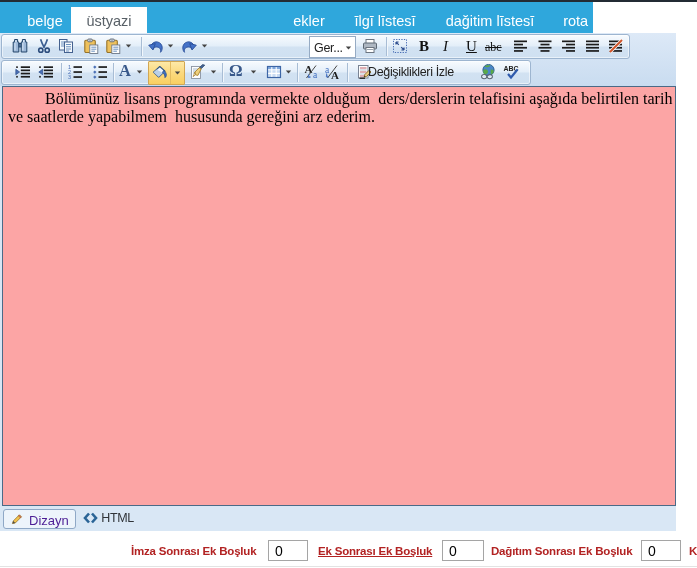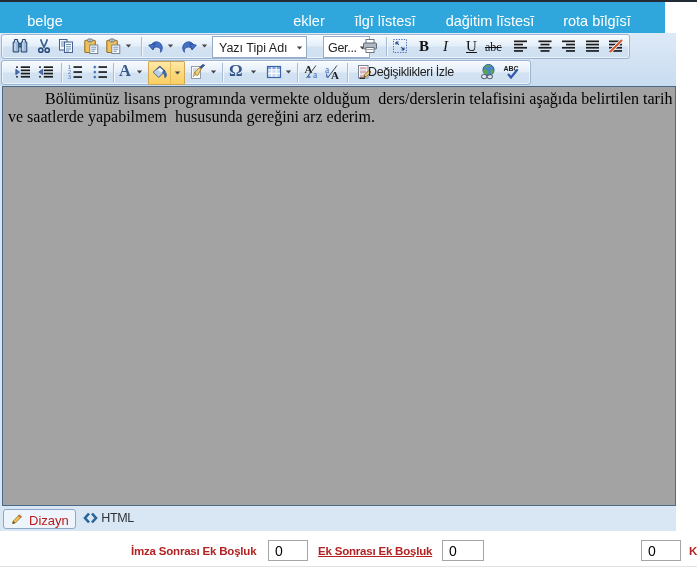--- a/index.html
+++ b/index.html
@@ -1,63 +1,66 @@
 <!DOCTYPE html>
 <html><head>
 <meta charset="utf-8">
 <style>
 html,body{margin:0;padding:0;}
 body{width:697px;height:568px;position:relative;background:#fff;font-family:"Liberation Sans",sans-serif;overflow:hidden;}
 .abs{position:absolute;}
 
 #topstrip{left:0;top:0;width:697px;height:2px;background:#232b34;}
-#tabbar{left:0;top:2px;width:665px;height:31px;background:#2fa7dc;}
+#tabbar{left:0;top:2px;width:593px;height:31px;background:#2fa7dc;}
 #tabbar .tab{position:absolute;top:11px;transform:translateX(-50%);color:#fff;font-size:14.5px;white-space:nowrap;}
 #activetab{position:absolute;left:71px;top:5px;width:76px;height:26px;background:#fff;}
 #activetab span{position:absolute;left:50%;top:6px;transform:translateX(-50%);color:#575f66;font-size:14.5px;}
 
 #toolwrap{left:0;top:33px;width:676px;height:53px;background:linear-gradient(#dde9f7,#c9dcf0);}
 .tgroup{position:absolute;border:1px solid #9db5d0;border-radius:3px;background:linear-gradient(#f8fbfe, #e3eef9 48%, #d2e2f2 52%, #cfe0f1);box-shadow:inset 0 0 0 1px rgba(255,255,255,.55);}
 #grp1{left:1px;top:1px;width:627px;height:23px;}
 #grp2{left:1px;top:27px;width:528px;height:23px;}
 .ic{position:absolute;top:3px;width:16px;height:16px;}
 .arr{position:absolute;top:8px;width:7px;height:6px;}
 .sep{position:absolute;top:2px;width:1px;height:19px;background:#a8bdd5;box-shadow:1px 0 0 #f2f7fc;}
 .combo{position:absolute;top:1px;height:20px;background:#fff;border:1px solid #96abc4;font-size:12.5px;color:#222;}
 .combo .ctext{position:absolute;left:6px;top:4px;white-space:nowrap;}
 .combo .carr{position:absolute;right:3px;top:8px;}
 .txtic{position:absolute;font-family:"Liberation Serif",serif;color:#111;}
 
 #hlbtn{position:absolute;left:146px;top:0px;width:35px;height:22px;background:linear-gradient(#fde9a8,#fbd97e 50%,#f9cf62);border:1px solid #d2a753;border-radius:1px;}
 
-#editor{left:2px;top:86px;width:672px;height:418px;background:#a3a3a3;border:1px solid #4a6a87;font-family:"Liberation Serif",serif;font-size:16px;color:#000;}
+#editor{left:2px;top:86px;width:672px;height:418px;background:#fca5a5;border:1px solid #4a6a87;font-family:"Liberation Serif",serif;font-size:16px;color:#000;}
 #editor p{margin:0;padding:3px 0 0 5px;text-indent:37px;line-height:18px;}
 
 #modebar{left:0;top:506px;width:676px;height:25px;background:#d9e7f5;}
 #dizbtn{position:absolute;left:3px;top:3px;width:71px;height:18px;border:1px solid #8fa8c6;border-radius:3px;background:#edf4fb;}
-#dizbtn span{position:absolute;left:25px;top:3px;font-size:13px;color:#b91c1c;}
+#dizbtn span{position:absolute;left:25px;top:3px;font-size:13px;color:#4c1d95;}
 #htmltab{position:absolute;left:83px;top:6px;font-size:12.5px;letter-spacing:-0.3px;color:#2f3338;}
 
 #botbar{left:0;top:531px;width:697px;height:37px;background:#fff;}
 #mdbtn{position:absolute;left:11px;top:9px;width:110px;height:21px;border:1px solid #b3b3b3;border-radius:2px;background:linear-gradient(#fdfdfd,#f1f1f1);}
 #mdbtn span{position:absolute;left:23px;top:3px;font-size:13px;color:#222;white-space:nowrap;}
 .rlab{position:absolute;top:14px;font-size:11.5px;font-weight:bold;color:#b22222;white-space:nowrap;letter-spacing:-0.2px;}
 .numin{position:absolute;top:9px;width:38px;height:19px;border:1px solid #a5a5a5;background:#fff;font-size:14px;color:#000;}
 .numin span{position:absolute;left:6px;top:2px;}
 </style>
 </head>
 <body>
 <div class="abs" id="topstrip"></div>
 <div class="abs" id="tabbar">
   <span class="tab" style="left:45px;">belge</span>
   <span class="tab" style="left:309px;">ekler</span>
   <span class="tab" style="left:385px;">īlgī līstesī</span>
   <span class="tab" style="left:490px;">dağitim līstesī</span>
   <span class="tab" style="left:597px;">rota bīlgīsī</span>
   <span class="tab" style="left:679px;">tarih</span>
+  <div id="activetab">
+      <span>üstyazi</span>
+    </div>
 </div>
 
 <div class="abs" id="toolwrap">
   <div class="tgroup" id="grp1">
     <svg class="ic" style="left:10px;" viewBox="0 0 16 16" id="i-find">
         <path d="M2.6 1.5 h3 v2.5 h1.2 v10 h-5.6 v-10 h1.4 Z" fill="#9db8d8" stroke="#24466b" stroke-width="1" stroke-linejoin="round"></path>
         <path d="M10.4 1.5 h3 v2.5 h1.4 v10 h-5.6 v-10 h1.2 Z" fill="#9db8d8" stroke="#24466b" stroke-width="1" stroke-linejoin="round"></path>
         <rect x="3.2" y="2.2" width="1.4" height="2" fill="#dde9f5"></rect>
         <rect x="11" y="2.2" width="1.4" height="2" fill="#dde9f5"></rect>
         <rect x="2.2" y="5" width="1.6" height="7.5" fill="#c3d5ea"></rect>
@@ -101,27 +104,21 @@
     <svg class="arr" style="left:165px;" viewBox="0 0 7 6">
         <path d="M0.8 1.4 L6.2 1.4 L3.5 4.6 Z" fill="#444"></path>
       </svg>
     <svg class="ic" style="left:179px;" viewBox="0 0 16 16" id="i-redo">
         <path d="M13.2 8.2 A5.8 5.8 0 0 0 1.8 10.1 C1.8 12 2.6 13.4 3.5 14.3 C3.1 12.3 3.3 9 7.3 9 C9.3 9 10.1 9.9 10.3 10.6 Z" fill="#4572c8" stroke="#2a4f9a" stroke-width="0.9" stroke-linejoin="round"></path>
         <path d="M15.3 7.2 L8.7 5.6 L11 12 Z" fill="#4572c8" stroke="#2a4f9a" stroke-width="0.9" stroke-linejoin="round"></path>
       </svg>
     <svg class="arr" style="left:199px;" viewBox="0 0 7 6">
         <path d="M0.8 1.4 L6.2 1.4 L3.5 4.6 Z" fill="#444"></path>
       </svg>
-    <div class="combo" style="left:210px;width:93px;">
-      <span class="ctext">Yazı Tipi Adı</span>
-      <svg class="carr" width="7" height="6" viewBox="0 0 7 6">
-          <path d="M0.8 1.4 L6.2 1.4 L3.5 4.6 Z" fill="#444"></path>
-        </svg>
-    </div>
-    <div class="combo" style="left:321px;width:45px;text-align:right;">
+    <div class="combo" style="left:307px;width:45px;text-align:right;">
       <span class="ctext" style="left:4px;font-size:12.5px;letter-spacing:-0.3px;">Ger...</span>
       <svg class="carr" width="7" height="6" viewBox="0 0 7 6">
           <path d="M0.8 1.4 L6.2 1.4 L3.5 4.6 Z" fill="#444"></path>
         </svg>
     </div>
     <svg class="ic" style="left:360px;" viewBox="0 0 16 16" id="i-print">
         <rect x="4" y="1.5" width="8" height="5" fill="#fff" stroke="#6b7480" stroke-width="1"></rect>
         <rect x="1.5" y="5" width="13" height="6" rx="1" fill="#aeb7c2" stroke="#5d6874" stroke-width="1"></rect>
         <rect x="4" y="9.5" width="8" height="5" fill="#fff" stroke="#6b7480" stroke-width="1"></rect>
         <rect x="5" y="11" width="6" height="1" fill="#9aa5b1"></rect>
@@ -307,18 +304,19 @@
 
 <div class="abs" id="botbar">
   <span class="rlab" style="left:131px;">İmza Sonrası Ek Boşluk</span>
   <div class="numin" style="left:268px;">
       <span>0</span>
     </div>
   <span class="rlab" style="left:318px;text-decoration:underline;">Ek Sonrası Ek Boşluk</span>
   <div class="numin" style="left:442px;width:40px;">
       <span>0</span>
     </div>
+  <span class="rlab" style="left:491px;">Dağıtım Sonrası Ek Boşluk</span>
   <div class="numin" style="left:641px;">
       <span>0</span>
     </div>
   <span class="rlab" style="left:689px;">K</span>
   <div style="position:absolute;left:0;top:35px;width:697px;height:1px;background:#e3e3e3;"></div>
 </div>
 
 </body></html>

